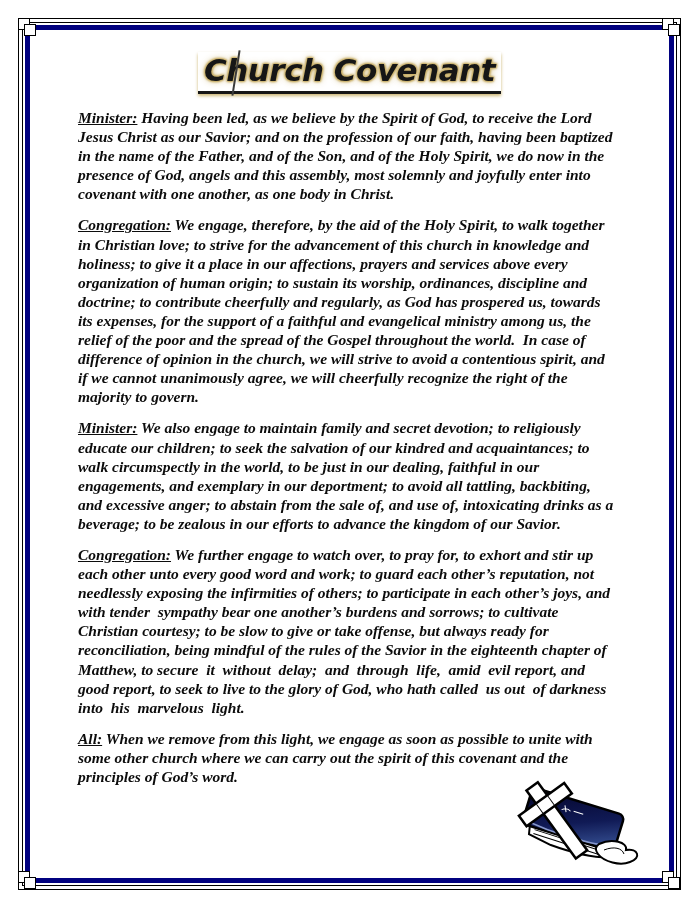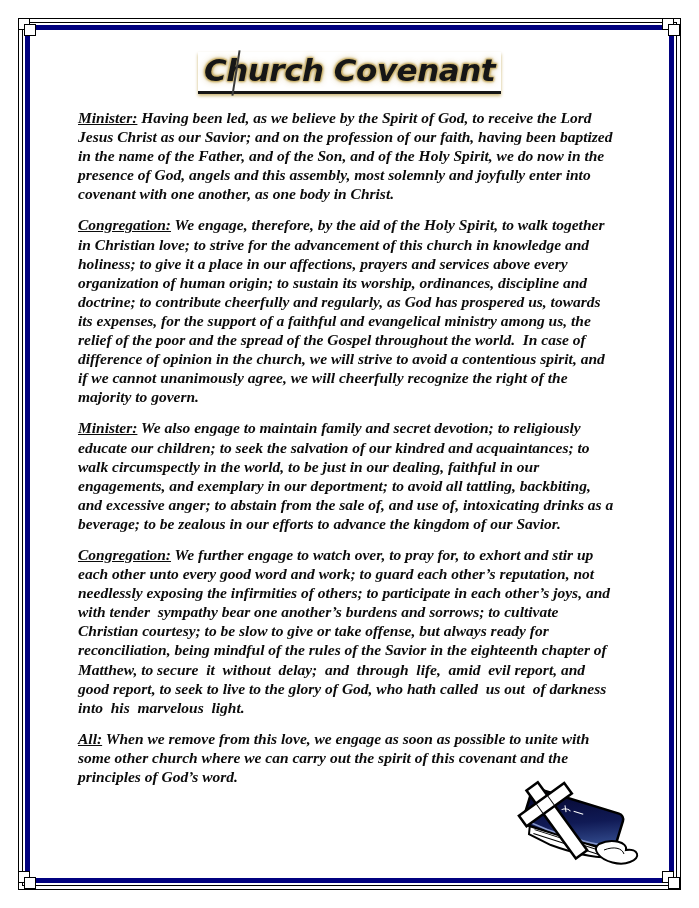--- a/index.html
+++ b/index.html
@@ -75,21 +75,21 @@
   <div class="content">
 
     <p class="para"><span class="lead">Minister:</span><span> Having been led, as we believe by the Spirit of God, to receive the Lord Jesus Christ as our Savior; and on the profession of our faith, having been baptized in the name of the Father, and of the Son, and of the Holy Spirit, we do now in the presence of God, angels and this assembly, most solemnly and joyfully enter into covenant with one another, as one body in Christ.</span></p>
 
     <p class="para"><span class="lead">Congregation:</span><span> We engage, therefore, by the aid of the Holy Spirit, to walk together in Christian love; to strive for the advancement of this church in knowledge and holiness; to give it a place in our affections, prayers and services above every organization of human origin; to sustain its worship, ordinances, discipline and doctrine; to contribute cheerfully and regularly, as God has prospered us, towards its expenses, for the support of a faithful and evangelical ministry among us, the relief of the poor and the spread of the Gospel throughout the world.  In case of difference of opinion in the church, we will strive to avoid a contentious spirit, and if we cannot unanimously agree, we will cheerfully recognize the right of the majority to govern.</span></p>
 
     <p class="para"><span class="lead">Minister:</span><span> We also engage to maintain family and secret devotion; to religiously educate our children; to seek the salvation of our kindred and acquaintances; to walk circumspectly in the world, to be just in our dealing, faithful in our engagements, and exemplary in our deportment; to avoid all tattling, backbiting, and excessive anger; to abstain from the sale of, and use of, intoxicating drinks as a beverage; to be zealous in our efforts to advance the kingdom of our Savior.</span></p>
 
     <p class="para"><span class="lead">Congregation:</span><span> We further engage to watch over, to pray for, to exhort and stir up each other unto every good word and work; to guard each other’s reputation, not needlessly exposing the infirmities of others; to participate in each other’s joys, and with tender  sympathy bear one another’s burdens and sorrows; to cultivate Christian courtesy; to be slow to give or take offense, but always ready for reconciliation, being mindful of the rules of the Savior in the eighteenth chapter of Matthew, to secure  it  without  delay;  and  through  life,  amid  evil report, and good report, to seek to live to the glory of God, who hath called  us out  of darkness  into  his  marvelous  light.</span></p>
 
-    <p class="para"><span class="lead">All:</span><span> When we remove from this love, we engage as soon as possible to unite with some other church where we can carry out the spirit of this covenant and the principles of God’s word.</span></p>
+    <p class="para"><span class="lead">All:</span><span> When we remove from this light, we engage as soon as possible to unite with some other church where we can carry out the spirit of this covenant and the principles of God’s word.</span></p>
 
   </div>
 
   <div class="clipart">
     <svg viewBox="0 0 148 96" width="148" height="96">
       <defs>
         <linearGradient id="bookGrad" x1="0" y1="0" x2="1" y2="1">
           <stop offset="0" stop-color="#04042a"></stop>
           <stop offset="0.55" stop-color="#101a55"></stop>
           <stop offset="1" stop-color="#3d5a9e"></stop>

